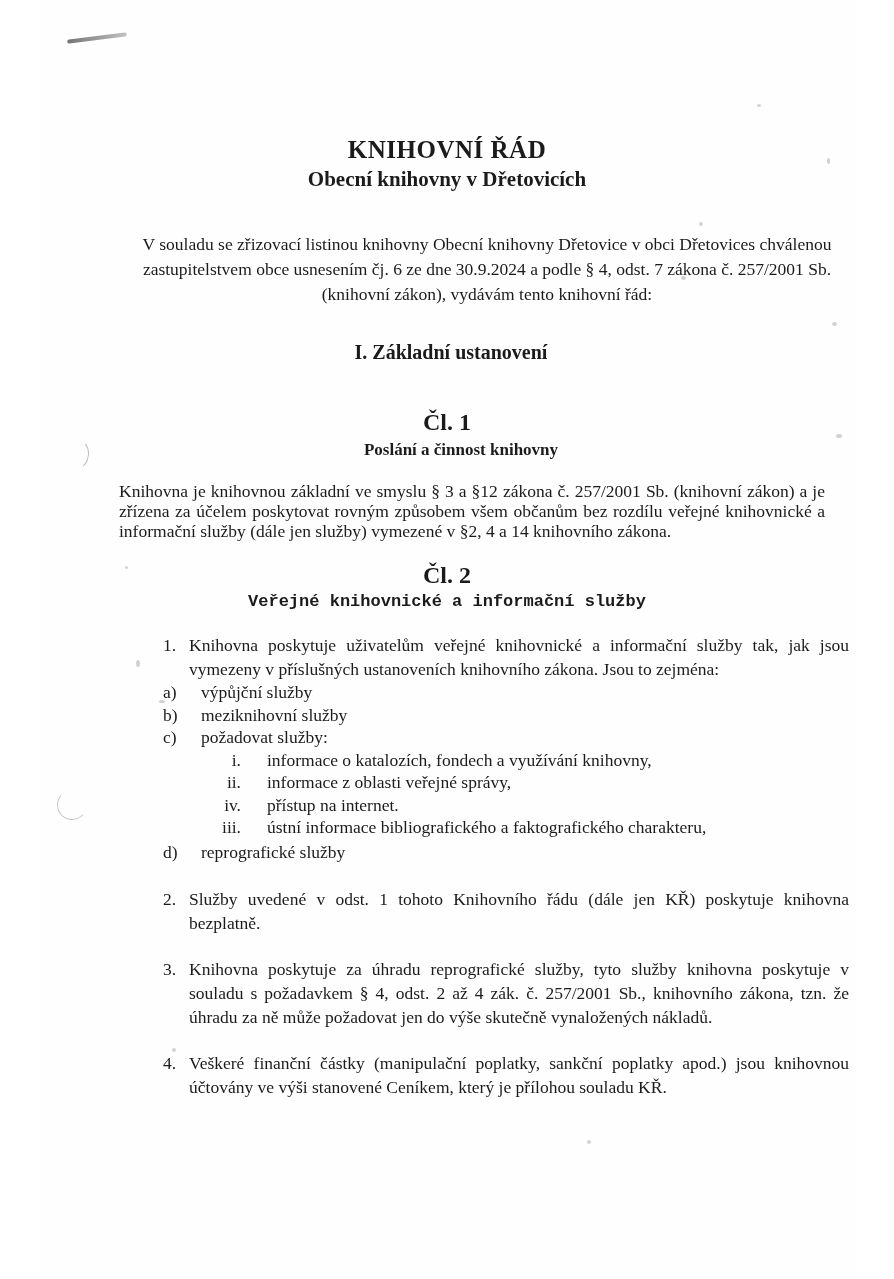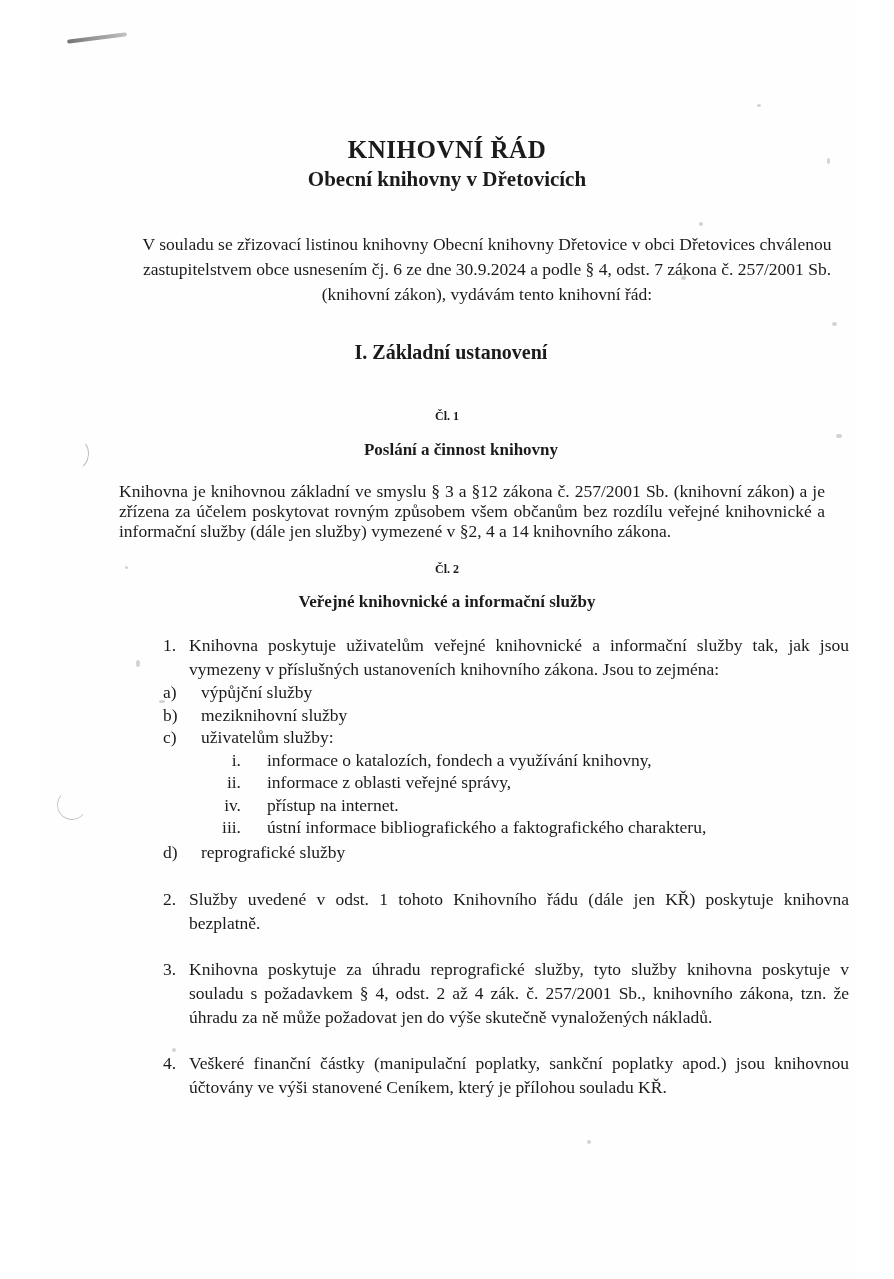--- a/index.html
+++ b/index.html
@@ -75,32 +75,32 @@
     font-weight: bold;
     font-size: 20px;
     padding-left: 16px;
   }
   .chapter-head.c1 { top: 341px; }
 
   .article-no {
     position: absolute; left: 0; right: 0;
     text-align: center;
     font-weight: bold;
-    font-size: 12px;
+    font-size: 24px;
   }
   .article-title {
     position: absolute; left: 0; right: 0;
     text-align: center;
     font-weight: bold;
     font-size: 17px;
   }
   .art1-no    { top: 409px; }
   .art1-title { top: 440px; padding-left: 28px; }
   .art2-no    { top: 562px; }
-  .art2-title { top: 592px; }
+  .art2-title { top: 592px; font-family: Liberation Mono, monospace; }
 
   .body-par {
     position: absolute; left: 80px; width: 706px;
     text-align: justify;
     text-justify: inter-word;
     font-size: 17.5px;
     line-height: 20px;
   }
   .par-cl1 { top: 481px; }
 
@@ -195,21 +195,21 @@
       <div class="li2">
         <span class="mk">a)</span>
         <span>výpůjční služby</span>
       </div>
       <div class="li2">
         <span class="mk">b)</span>
         <span>meziknihovní služby</span>
       </div>
       <div class="li2">
         <span class="mk">c)</span>
-        <span>uživatelům služby:</span>
+        <span>požadovat služby:</span>
       </div>
 
       <div class="list-l3">
         <div class="li3">
           <span class="mk">i.</span>
           <span>informace o katalozích, fondech a využívání knihovny,</span>
         </div>
         <div class="li3">
           <span class="mk">ii.</span>
           <span>informace z oblasti veřejné správy,</span>

